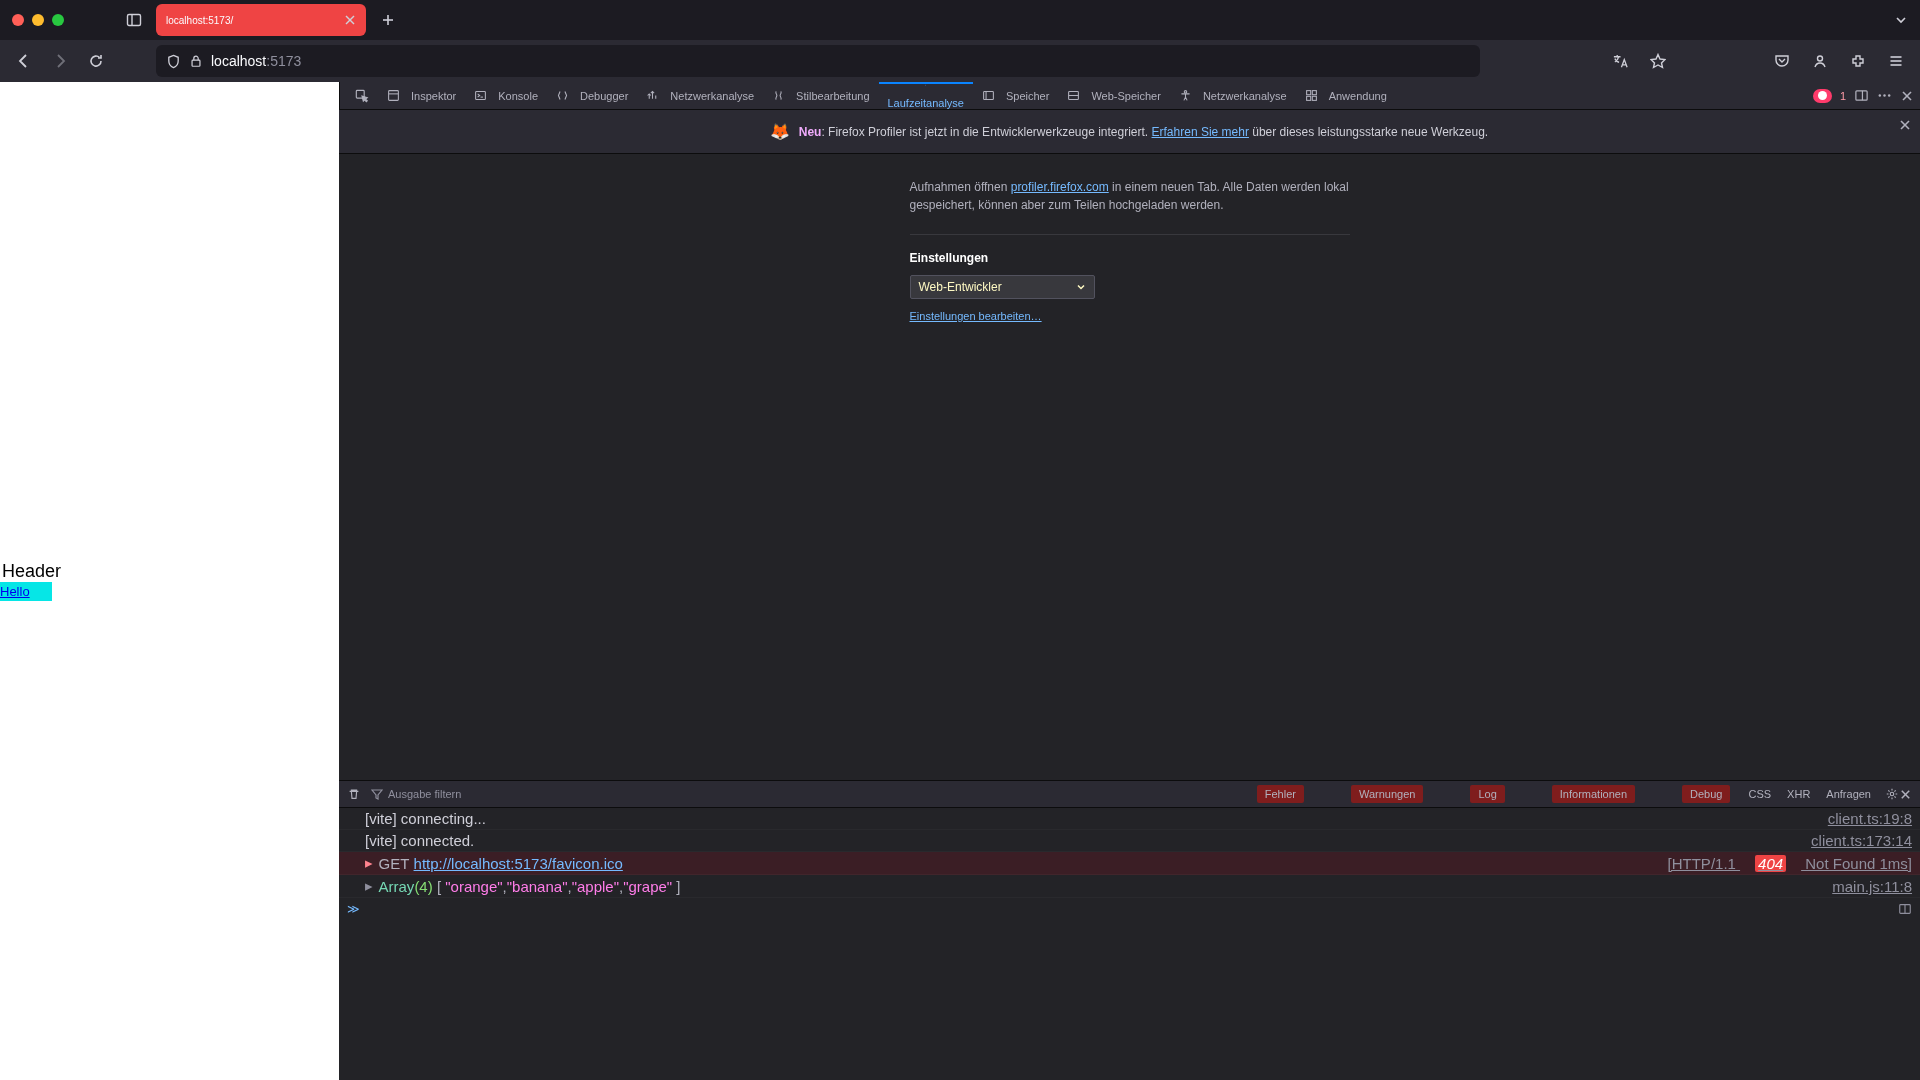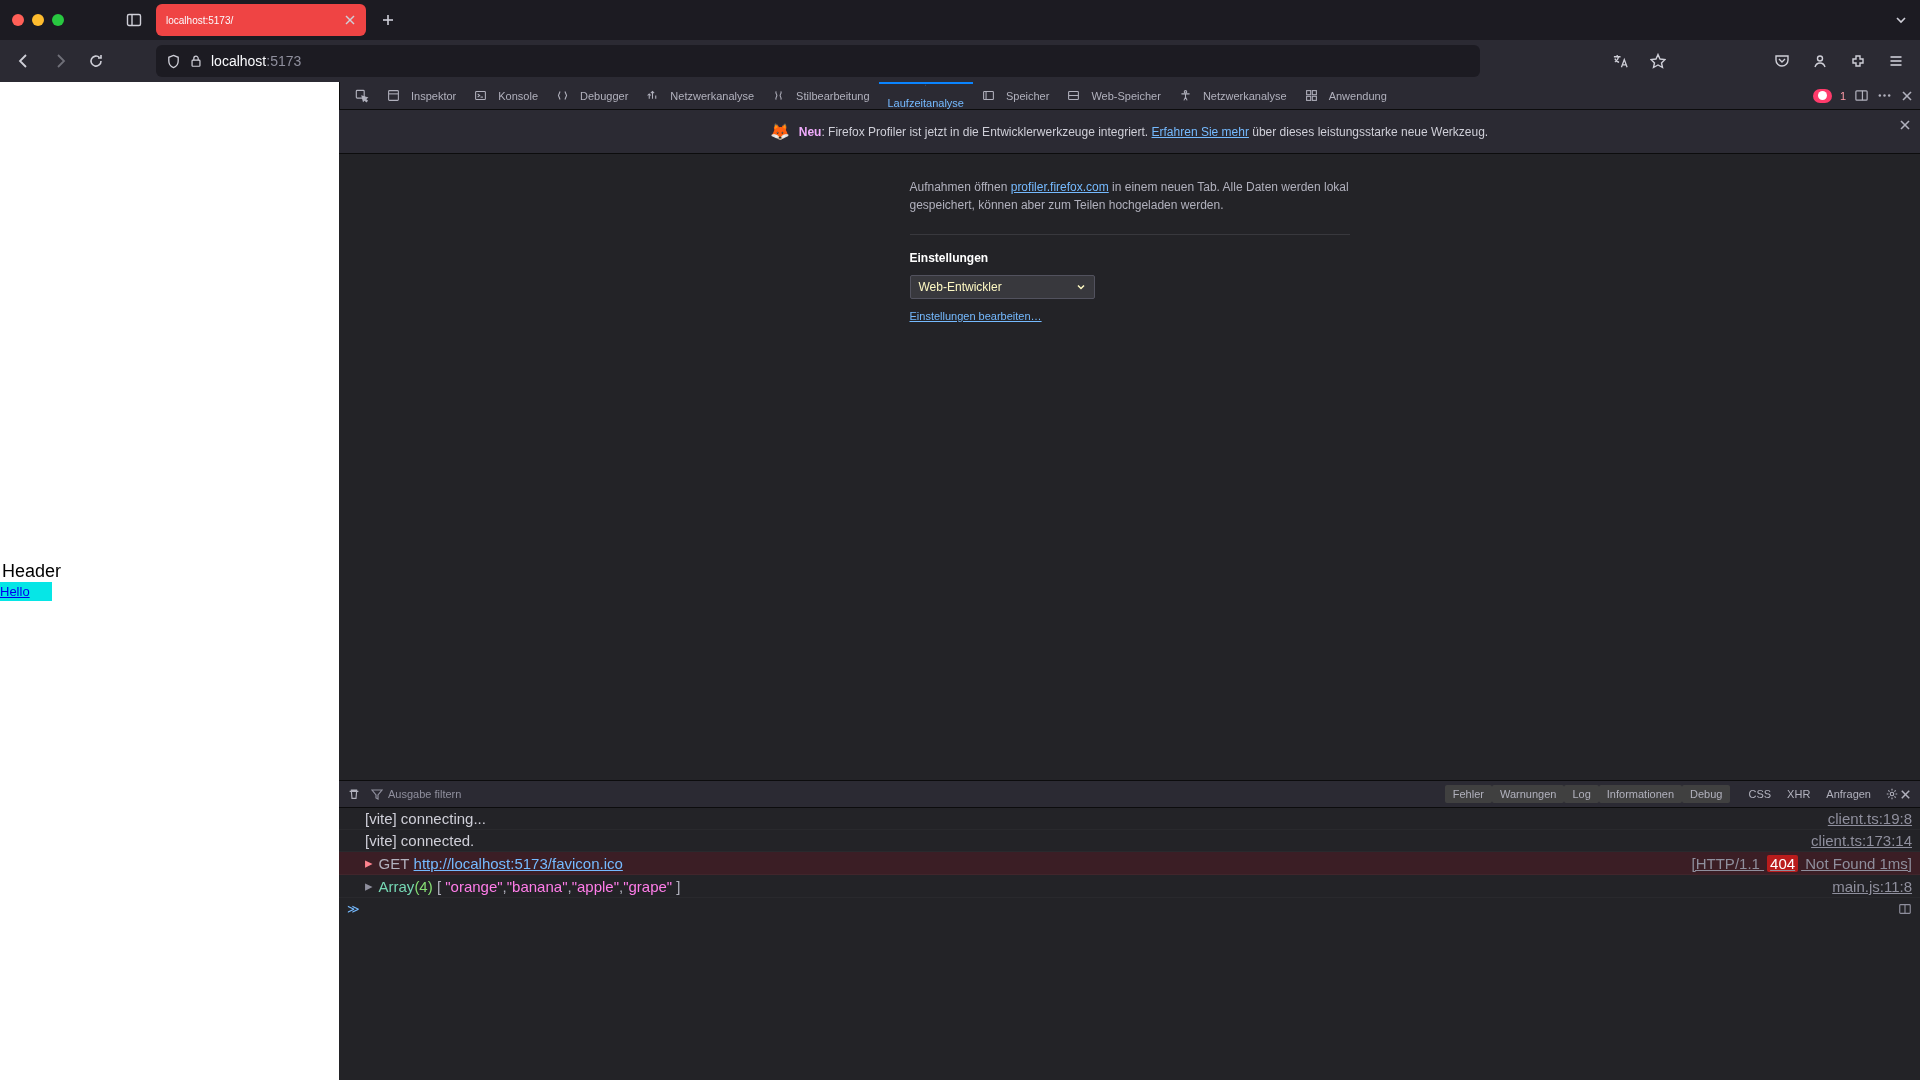--- a/index.html
+++ b/index.html
@@ -69,28 +69,28 @@
 .select { background: #38383d; border: 1px solid #52525e; border-radius: 2px; padding: 4px 8px; font-size: 12px; color: #fef9c3; width: 185px; display: flex; justify-content: space-between; align-items: center; margin-bottom: 10px; }
 .settings .hint { font-size: 11px; color: #8f8f9d; line-height: 1.4; margin-bottom: 10px; }
 .settings a.edit { font-size: 11px; color: #75baff; text-decoration: underline; }
 
 
 .console { border-top: 1px solid #0c0c0d; background: #232327; }
 .c-toolbar { height: 27px; background: #2b2a33; border-bottom: 1px solid #0c0c0d; display: flex; align-items: center; padding: 0 8px; gap: 10px; font-size: 11px; }
 .c-toolbar .filter { color: #8f8f9d; display: flex; align-items: center; gap: 5px; }
 .c-toolbar .right { margin-left: auto; display: flex; gap: 0; align-items: center; }
 .c-filter-btn { padding: 3px 8px; color: #b1b1bd; cursor: pointer; }
-.c-filter-btn.on { background: #404040; border-radius: 2px; }
+.c-filter-btn.on { background: #7f1d1d; border-radius: 2px; margin-left: 47px; }
 .c-rows { font-family: Menlo, Consolas, monospace; font-size: 15px; }
 .c-row { display: flex; padding: 2px 8px 2px 26px; border-bottom: 1px solid rgba(255,255,255,0.03); align-items: center; }
 .c-row .loc { margin-left: auto; color: #8f8f9d; text-decoration: underline; }
 .c-row.err { background: #3b1e25; color: #ffb3b3; }
 .c-row.err .arrow { color: #ff848f; margin-right: 6px; }
 .c-row .http { color: #b1b1bd; }
-.c-row .code404 { background: #b91c1c; color: #fff; padding: 0 3px; border-radius: 2px; margin: 0 3px; }
+.c-row .code404 { background: #ef4444; color: #fff; padding: 0 3px; border-radius: 2px; margin: 0 15px; font-style: italic; }
 .c-row .url { color: #75baff; text-decoration: underline; }
 .c-row .k-array { color: #75d7b3; }
 .c-row .k-num { color: #86de74; }
 .c-row .k-str { color: #ff7de9; }
 .c-row .k-punc { color: #b1b1bd; }
 .c-row .arrow { color: #8f8f9d; margin-right: 6px; }
 .c-input { display: flex; padding: 4px 8px; gap: 8px; }
 .c-input .prompt { color: #75baff; font-family: Menlo, monospace; }
 .c-input .side-icon { margin-left: auto; color: #8f8f9d; }
 .c-spacer { height: 160px; }

